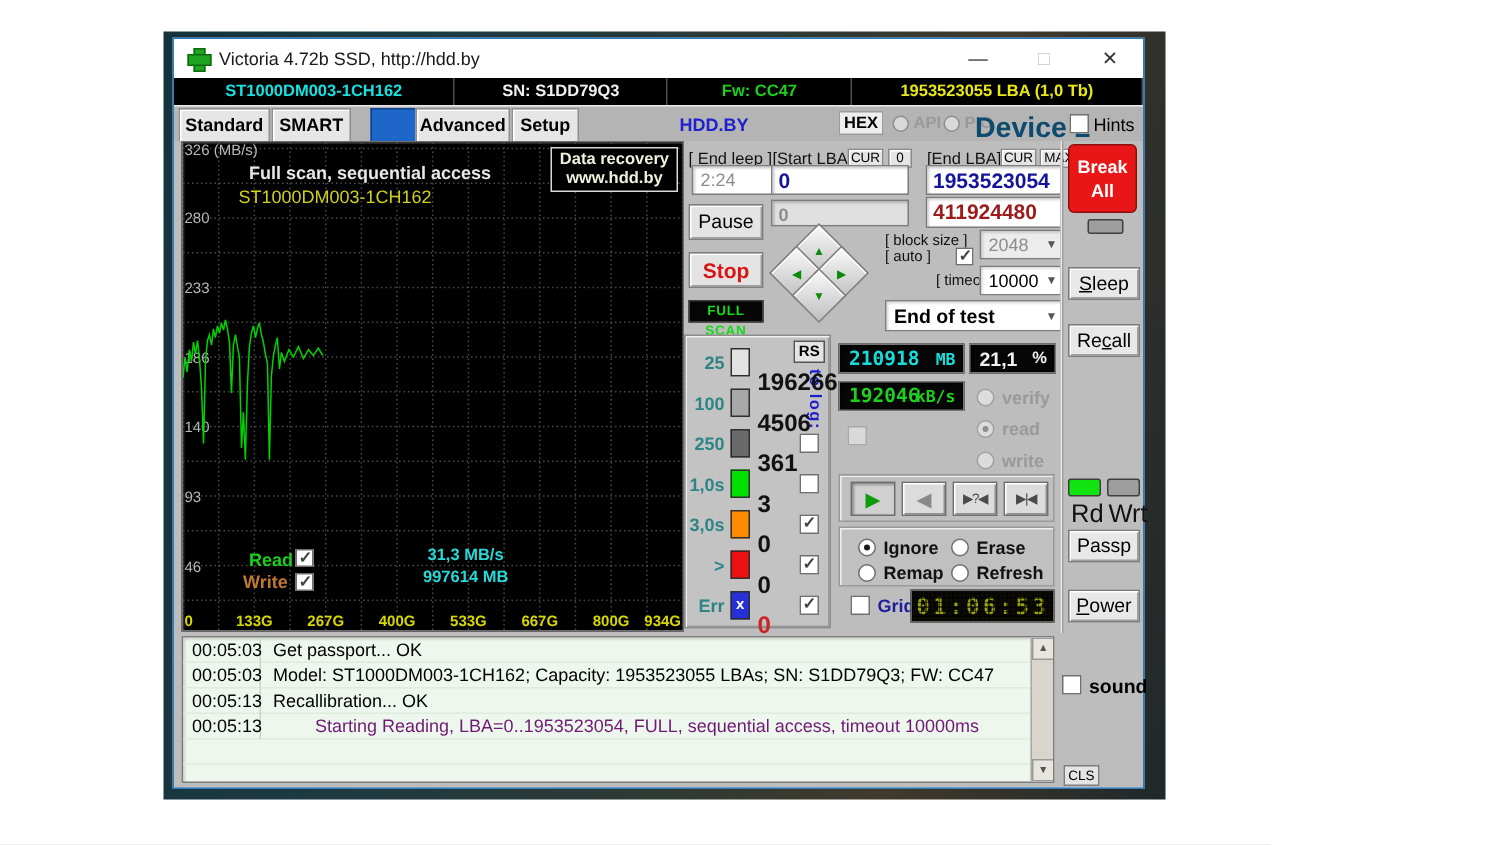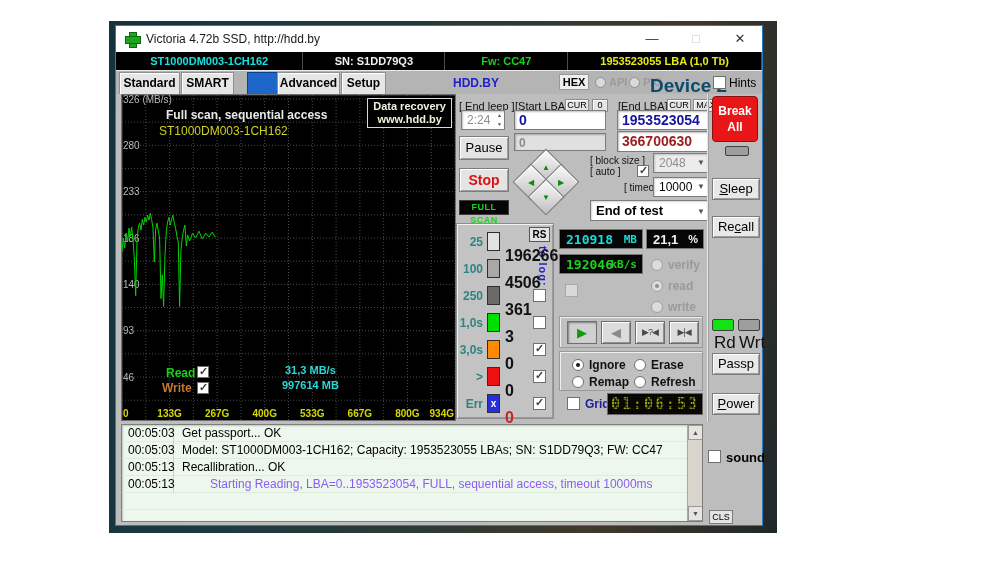--- a/index.html
+++ b/index.html
@@ -226,34 +226,34 @@
       </div>
       <div class="g-read">Read</div>
       <span class="cb checked" id="read-cb" style="left:75px; top:271px; width:12px; height:12px;"></span>
       <div class="g-write">Write</div>
       <span class="cb checked" id="write-cb" style="left:75px; top:287px; width:12px; height:12px;"></span>
       <div class="g-speed">31,3 MB/s</div>
       <div class="g-pos">997614 MB</div>
     </div>
 
     <div class="lbl" style="left:343px; top:74px;">[ End leep ]</div>
-    <div class="sunken" style="position:absolute; left:345px; top:84px; width:44px; height:20px;">
+    <div class="sunken" style="position:absolute; left:345px; top:84px; width:64px; height:20px;">
       <span style="position:absolute; left:5px; top:2px; color:#8d8d8d; font-size:12px;">2:24</span>
       <span style="position:absolute; right:2px; top:0; font-size:5px; color:#555; line-height:9px;">▲<br>▼</span>
     </div>
     <div class="lbl" style="left:399px; top:74px;">[Start LBA]</div>
     <div class="small-btn" style="left:449px; top:73px; width:24px; height:13px;">CUR</div>
     <div class="small-btn" style="left:476px; top:73px; width:16px; height:13px;">0</div>
     <div class="inp sunken" style="left:398px; top:84px; width:92px; height:20px; color:#15159c;">0</div>
     <div class="lbl" style="left:502px; top:74px;">[End LBA]</div>
     <div class="small-btn" style="left:551px; top:73px; width:24px; height:13px;">CUR</div>
     <div class="small-btn" style="left:577px; top:73px; width:26px; height:13px;">MAX</div>
     <div class="inp sunken" style="left:501px; top:84px; width:91px; height:20px; color:#15159c;">1953523054</div>
     <div class="inp sunken" style="left:398px; top:107px; width:92px; height:18px; background:#e0e0e0; color:#8d8d8d; font-size:12px;">0</div>
-    <div class="inp sunken" style="left:501px; top:105px; width:91px; height:21px; color:#9c1b1b;">366700630</div>
+    <div class="inp sunken" style="left:501px; top:105px; width:91px; height:21px; color:#9c1b1b;">411924480</div>
 
     <div class="btn" style="left:343px; top:110px; width:50px; height:24px; line-height:22px; font-size:13px;">Pause</div>
     <div class="btn stop-btn" style="left:343px; top:142px; width:50px; height:24px; line-height:22px;">Stop</div>
     <div class="fullscan" style="left:343px; top:174px; width:50px; height:15px;">FULL SCAN</div>
 
     <div style="position:absolute; left:401px; top:127px; width:58px; height:58px;">
       <div class="dia" style="left:16px; top:1px;">
           <span>▲</span>
         </div>
       <div class="dia" style="left:1px;  top:16px;">
@@ -395,21 +395,21 @@
     <span class="rw-label" style="left:623px; top:307px;">Wrt</span>
     <span class="cb" id="sound-cb" style="left:592px; top:424px;"></span>
     <span class="sound-label">sound</span>
     <div class="cls-btn">CLS</div>
 
     <div class="log">
       <div id="log-rows">
           <div class="log-row"><span class="log-time">00:05:03</span><span class="log-msg" style="color: rgb(0, 0, 0);">Get passport... OK</span></div>
           <div class="log-row"><span class="log-time">00:05:03</span><span class="log-msg" style="color: rgb(0, 0, 0);">Model: ST1000DM003-1CH162; Capacity: 1953523055 LBAs; SN: S1DD79Q3; FW: CC47</span></div>
           <div class="log-row"><span class="log-time">00:05:13</span><span class="log-msg" style="color: rgb(0, 0, 0);">Recallibration... OK</span></div>
-          <div class="log-row"><span class="log-time">00:05:13</span><span class="log-msg" style="color: #8b5cf6; padding-left: 36px;">Starting Reading, LBA=0..1953523054, FULL, sequential access, timeout 10000ms</span></div>
+          <div class="log-row"><span class="log-time">00:05:13</span><span class="log-msg" style="color: #701a75; padding-left: 36px;">Starting Reading, LBA=0..1953523054, FULL, sequential access, timeout 10000ms</span></div>
           <div class="log-row"><span class="log-time"></span></div>
         </div>
       <div class="log-scroll">
         <div class="scroll-btn" style="top:0;">▲</div>
         <div class="scroll-btn" style="bottom:0;">▼</div>
       </div>
     </div>
 
   </div>
 </div>

